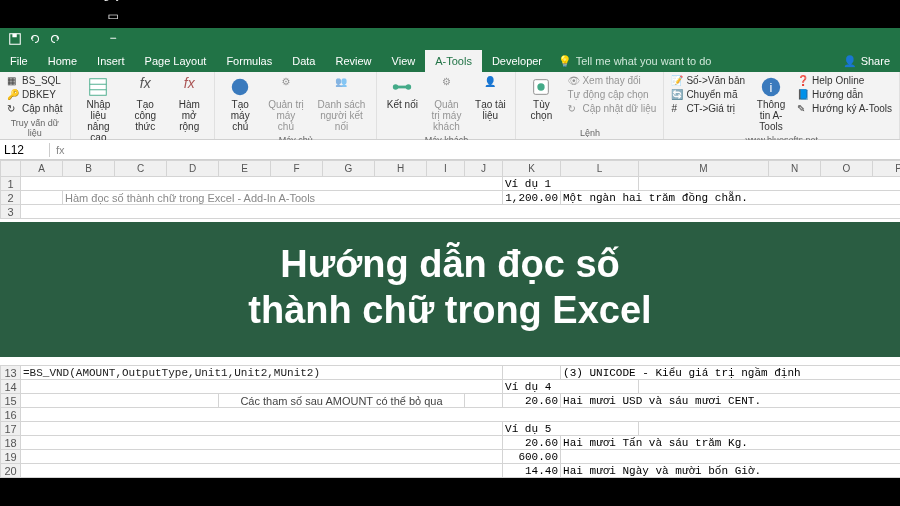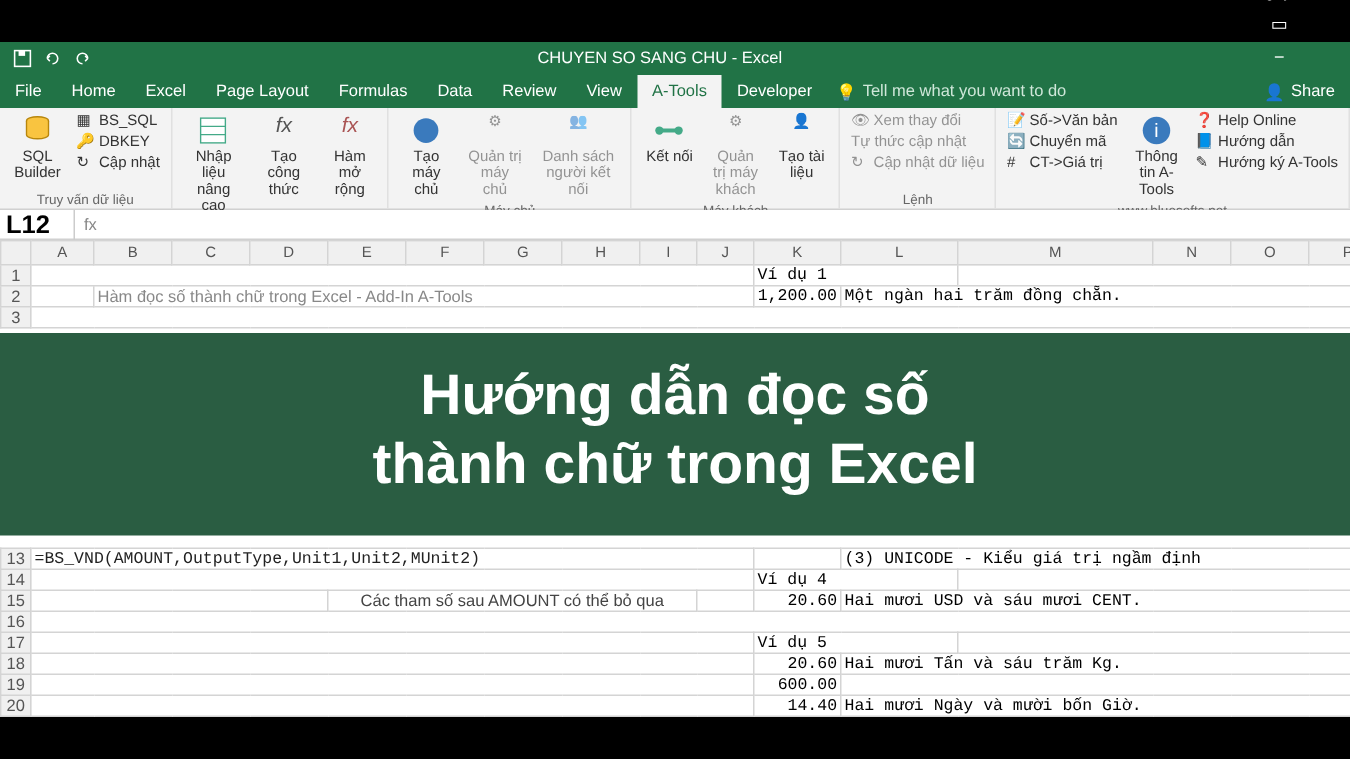--- a/index.html
+++ b/index.html
@@ -27,21 +27,21 @@
 .grp-body { flex: 1; display: flex; gap: 2px; }
 .grp-label { text-align: center; font-size: 9px; color: #666; padding: 1px 0; }
 .btn-lg { display: flex; flex-direction: column; align-items: center; justify-content: flex-start; padding: 2px 4px; gap: 1px; text-align: center; line-height: 1.1; min-width: 42px; }
 .btn-lg .ic { width: 22px; height: 22px; }
 .btn-sm { display: flex; align-items: center; gap: 3px; padding: 1px 3px; line-height: 1.2; white-space: nowrap; }
 .btn-sm .ic { width: 12px; height: 12px; }
 .col { display: flex; flex-direction: column; }
 
 
 .fbar { display: flex; align-items: center; border-bottom: 1px solid #d0d0d0; height: 20px; background: #fff; }
-.namebox { width: 50px; border-right: 1px solid #ccc; padding: 0 4px; font-size: 17px; font-weight: bold; }
+.namebox { width: 50px; border-right: 1px solid #ccc; padding: 0 4px; font-size: 12px; }
 .fval { flex: 1; padding: 0 6px; font-size: 11px; }
 
 
 .grid { flex: 1; overflow: hidden; position: relative; background: #fff; }
 table.sheet { border-collapse: collapse; table-layout: fixed; }
 .sheet th, .sheet td { border: 1px solid #d4d4d4; }
 .colhdr th { background: #f0f0f0; color: #555; font-weight: normal; font-size: 10px; height: 16px; }
 .rowhdr { background: #f0f0f0; color: #555; font-size: 9px; text-align: center; width: 20px; }
 .sheet td { height: 14px; font-size: 11px; padding: 0 2px; white-space: nowrap; }
 .mono { font-family: "Courier New", monospace; }
@@ -77,63 +77,53 @@
             <path d="M4 8 l2 -2 M4 8 l2 2" stroke="#fff" stroke-width="1.2"></path>
           </svg>
         </span>
       <span class="icn">
           <svg viewBox="0 0 16 16">
             <path d="M12 8 A4 4 0 1 0 8 12" fill="none" stroke="#fff" stroke-width="1.2"></path>
             <path d="M12 8 l-2 -2 M12 8 l-2 2" stroke="#fff" stroke-width="1.2"></path>
           </svg>
         </span>
     </div>
-    <div class="title-center">CHUYEN SO SANG CHU - Excel</div>
     <div class="title-right">
       <span>Ninh Nguyễn Bảo</span>
       <span class="winbtn">▭</span>
       <span class="winbtn">−</span>
       <span class="winbtn">☐</span>
       <span class="winbtn">✕</span>
     </div>
   </div>
 
   <div class="tabs">
     <div class="tab">File</div>
     <div class="tab">Home</div>
-    <div class="tab">Excel</div>
+    <div class="tab">Insert</div>
     <div class="tab">Page Layout</div>
     <div class="tab">Formulas</div>
     <div class="tab">Data</div>
     <div class="tab">Review</div>
     <div class="tab">View</div>
     <div class="tab active">A-Tools</div>
     <div class="tab">Developer</div>
     <div class="lightbulb">
       <span>💡</span>
       <span>Tell me what you want to do</span>
     </div>
     <div class="share">
       <span>👤</span>
       <span>Share</span>
     </div>
   </div>
 
   <div class="ribbon">
     <div class="grp">
       <div class="grp-body">
-        <div class="btn-lg">
-          <span class="ic">
-              <svg viewBox="0 0 24 24">
-                <ellipse cx="12" cy="5" rx="8" ry="3" fill="#f9c440" stroke="#b8860b"></ellipse>
-                <path d="M4 5 v10 a8 3 0 0 0 16 0 V5" fill="#f9c440" stroke="#b8860b"></path>
-              </svg>
-            </span>
-          <span>SQL Builder</span>
-        </div>
         <div class="col">
           <div class="btn-sm">
               <span class="ic">▦</span>
               <span>BS_SQL</span>
             </div>
           <div class="btn-sm">
               <span class="ic">🔑</span>
               <span>DBKEY</span>
             </div>
           <div class="btn-sm">
@@ -210,27 +200,36 @@
         <div class="btn-lg">
             <span class="ic">👤</span>
             <span>Tạo tài liệu</span>
           </div>
       </div>
       <div class="grp-label">Máy khách</div>
     </div>
 
     <div class="grp">
       <div class="grp-body">
+        <div class="btn-lg">
+            <span class="ic">
+              <svg viewBox="0 0 24 24">
+                <rect x="4" y="4" width="16" height="16" rx="2" fill="#fff" stroke="#888"></rect>
+                <circle cx="12" cy="12" r="4" fill="#4a8"></circle>
+              </svg>
+            </span>
+            <span>Tùy chọn</span>
+          </div>
         <div class="col">
           <div class="btn-sm" style="opacity:.5">
               <span class="ic">👁</span>
               <span>Xem thay đổi</span>
             </div>
           <div class="btn-sm" style="opacity:.5">
-              <span>Tự thức cập nhật</span>
+              <span>Tự động cập chọn</span>
             </div>
           <div class="btn-sm" style="opacity:.5">
               <span class="ic">↻</span>
               <span>Cập nhật dữ liệu</span>
             </div>
         </div>
       </div>
       <div class="grp-label">Lệnh</div>
     </div>
 

